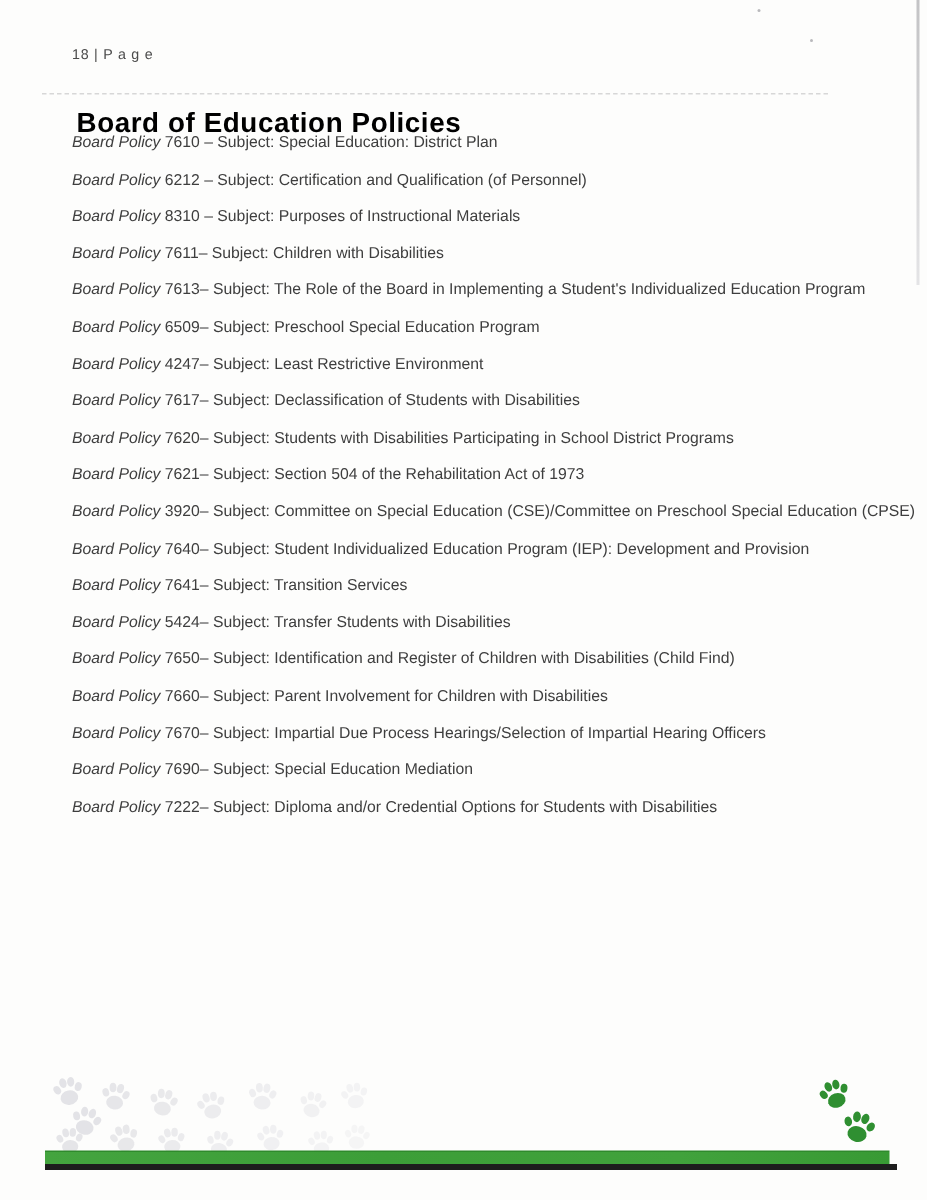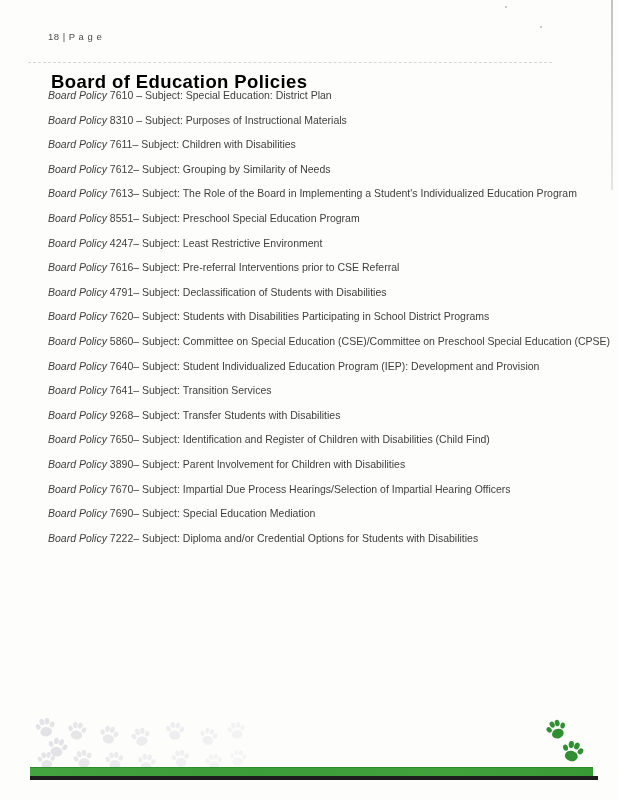--- a/index.html
+++ b/index.html
@@ -76,52 +76,52 @@
 
   <div class="page-number">18 | P a g e</div>
 
   <div class="header-divider"></div>
 
   <h1 class="page-title">Board of Education Policies</h1>
 
   <div class="policy-list" id="policy-list">
     <div class="policy-row"><span class="policy-prefix">Board Policy</span><span class="policy-text"> 7610 – Subject: Special Education: District Plan</span></div>
 
+    <div class="policy-row"><span class="policy-prefix">Board Policy</span><span class="policy-text"> 6212 – Subject: Certification and Qualification (of Personnel)</span></div>
 
     <div class="policy-row"><span class="policy-prefix">Board Policy</span><span class="policy-text"> 8310 – Subject: Purposes of Instructional Materials</span></div>
 
     <div class="policy-row"><span class="policy-prefix">Board Policy</span><span class="policy-text"> 7611– Subject: Children with Disabilities</span></div>
 
-    <div class="policy-row"><span class="policy-prefix">Board Policy</span><span class="policy-text"> 7612– Subject: Grouping by Similarity of Needs</span></div>
 
     <div class="policy-row"><span class="policy-prefix">Board Policy</span><span class="policy-text"> 7613– Subject: The Role of the Board in Implementing a Student's Individualized Education Program</span></div>
 
-    <div class="policy-row"><span class="policy-prefix">Board Policy</span><span class="policy-text"> 8551– Subject: Preschool Special Education Program</span></div>
+    <div class="policy-row"><span class="policy-prefix">Board Policy</span><span class="policy-text"> 6509– Subject: Preschool Special Education Program</span></div>
 
     <div class="policy-row"><span class="policy-prefix">Board Policy</span><span class="policy-text"> 4247– Subject: Least Restrictive Environment</span></div>
 
-    <div class="policy-row"><span class="policy-prefix">Board Policy</span><span class="policy-text"> 7616– Subject: Pre-referral Interventions prior to CSE Referral</span></div>
 
-    <div class="policy-row"><span class="policy-prefix">Board Policy</span><span class="policy-text"> 4791– Subject: Declassification of Students with Disabilities</span></div>
+    <div class="policy-row"><span class="policy-prefix">Board Policy</span><span class="policy-text"> 7617– Subject: Declassification of Students with Disabilities</span></div>
 
     <div class="policy-row"><span class="policy-prefix">Board Policy</span><span class="policy-text"> 7620– Subject: Students with Disabilities Participating in School District Programs</span></div>
 
+    <div class="policy-row"><span class="policy-prefix">Board Policy</span><span class="policy-text"> 7621– Subject: Section 504 of the Rehabilitation Act of 1973</span></div>
 
-    <div class="policy-row"><span class="policy-prefix">Board Policy</span><span class="policy-text"> 5860– Subject: Committee on Special Education (CSE)/Committee on Preschool Special Education (CPSE)</span></div>
+    <div class="policy-row"><span class="policy-prefix">Board Policy</span><span class="policy-text"> 3920– Subject: Committee on Special Education (CSE)/Committee on Preschool Special Education (CPSE)</span></div>
 
     <div class="policy-row"><span class="policy-prefix">Board Policy</span><span class="policy-text"> 7640– Subject: Student Individualized Education Program (IEP): Development and Provision</span></div>
 
     <div class="policy-row"><span class="policy-prefix">Board Policy</span><span class="policy-text"> 7641– Subject: Transition Services</span></div>
 
 
-    <div class="policy-row"><span class="policy-prefix">Board Policy</span><span class="policy-text"> 9268– Subject: Transfer Students with Disabilities</span></div>
+    <div class="policy-row"><span class="policy-prefix">Board Policy</span><span class="policy-text"> 5424– Subject: Transfer Students with Disabilities</span></div>
 
     <div class="policy-row"><span class="policy-prefix">Board Policy</span><span class="policy-text"> 7650– Subject: Identification and Register of Children with Disabilities (Child Find)</span></div>
 
-    <div class="policy-row"><span class="policy-prefix">Board Policy</span><span class="policy-text"> 3890– Subject: Parent Involvement for Children with Disabilities</span></div>
+    <div class="policy-row"><span class="policy-prefix">Board Policy</span><span class="policy-text"> 7660– Subject: Parent Involvement for Children with Disabilities</span></div>
 
     <div class="policy-row"><span class="policy-prefix">Board Policy</span><span class="policy-text"> 7670– Subject: Impartial Due Process Hearings/Selection of Impartial Hearing Officers</span></div>
 
 
     <div class="policy-row"><span class="policy-prefix">Board Policy</span><span class="policy-text"> 7690– Subject: Special Education Mediation</span></div>
 
     <div class="policy-row"><span class="policy-prefix">Board Policy</span><span class="policy-text"> 7222– Subject: Diploma and/or Credential Options for Students with Disabilities</span></div>
   </div>
 
   <div>

